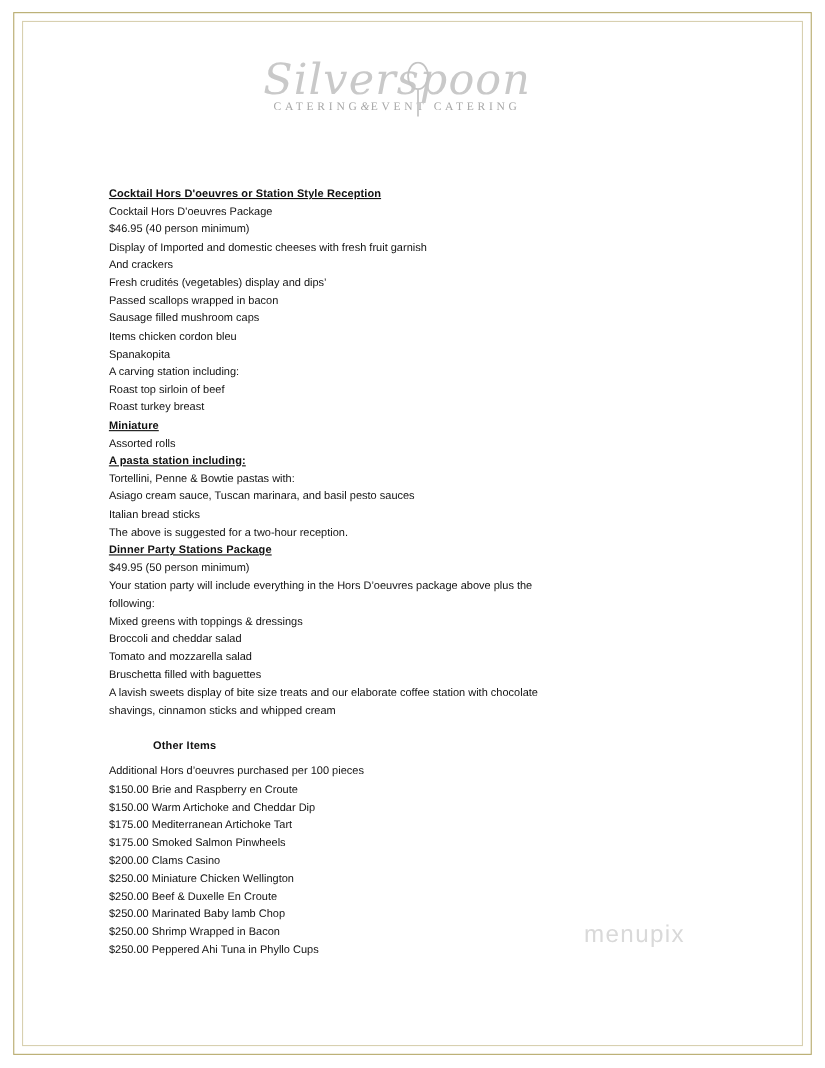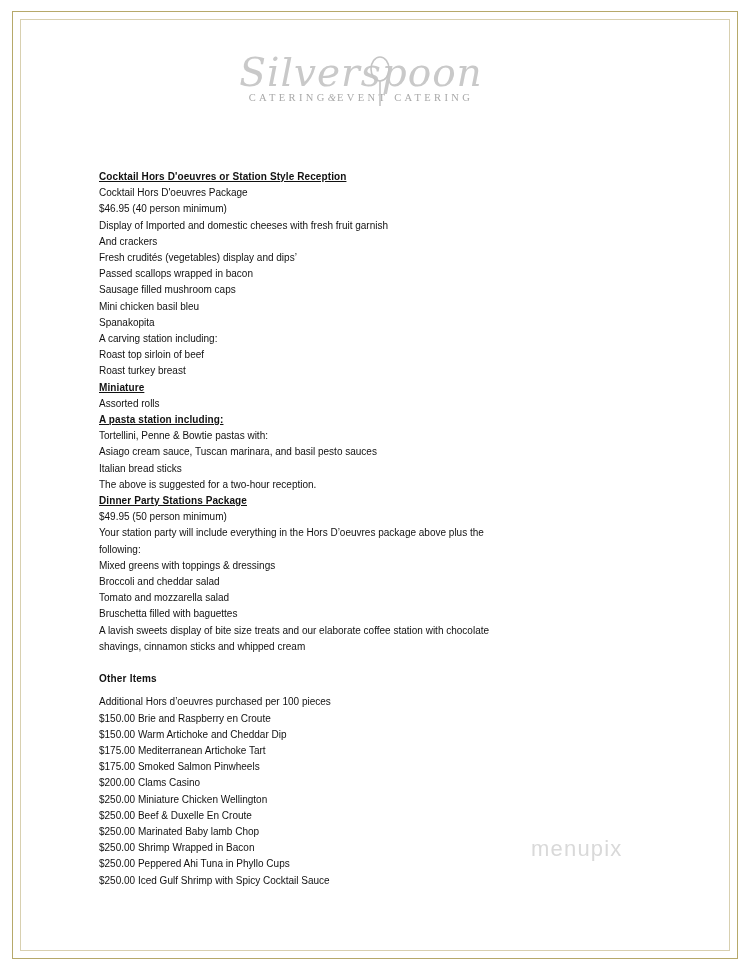--- a/index.html
+++ b/index.html
@@ -104,20 +104,21 @@
     line-height: 16.2px;
   }
   .head {
     font-weight: bold;
     text-decoration: underline;
     letter-spacing: 0.1px;
   }
   .plainhead {
     font-weight: bold;
     letter-spacing: 0.2px;
+    margin-left: 40px;
   }
   .spacer-sm { height: 7px; }
   .spacer-md { height: 16px; }
 
   
   #watermark {
     position: absolute;
     left: 518px;
     top: 824px;
     font-family: "Liberation Sans", sans-serif;
@@ -146,21 +147,21 @@
 
     <div id="body-text">
         <div class="line head">Cocktail Hors D'oeuvres or Station Style Reception</div>
         <div class="line">Cocktail Hors D'oeuvres Package</div>
         <div class="line">$46.95 (40 person minimum)</div>
         <div class="line">Display of Imported and domestic cheeses with fresh fruit garnish</div>
         <div class="line">And crackers</div>
         <div class="line">Fresh crudités (vegetables) display and dips’</div>
         <div class="line">Passed scallops wrapped in bacon</div>
         <div class="line">Sausage filled mushroom caps</div>
-        <div class="line">Mini chicken basil bleu</div>
+        <div class="line">Items chicken cordon bleu</div>
         <div class="line">Spanakopita</div>
         <div class="line">A carving station including:</div>
         <div class="line">Roast top sirloin of beef</div>
         <div class="line">Roast turkey breast</div>
         <div class="line head">Miniature</div>
         <div class="line">Assorted rolls</div>
         <div class="line head">A pasta station including:</div>
         <div class="line">Tortellini, Penne &amp; Bowtie pastas with:</div>
         <div class="line">Asiago cream sauce, Tuscan marinara, and basil pesto sauces</div>
         <div class="line">Italian bread sticks</div>
@@ -182,18 +183,17 @@
         <div class="line">$150.00 Brie and Raspberry en Croute</div>
         <div class="line">$150.00 Warm Artichoke and Cheddar Dip</div>
         <div class="line">$175.00 Mediterranean Artichoke Tart</div>
         <div class="line">$175.00 Smoked Salmon Pinwheels</div>
         <div class="line">$200.00 Clams Casino</div>
         <div class="line">$250.00 Miniature Chicken Wellington</div>
         <div class="line">$250.00 Beef &amp; Duxelle En Croute</div>
         <div class="line">$250.00 Marinated Baby lamb Chop</div>
         <div class="line">$250.00 Shrimp Wrapped in Bacon</div>
         <div class="line">$250.00 Peppered Ahi Tuna in Phyllo Cups</div>
-        <div class="line">$250.00 Iced Gulf Shrimp with Spicy Cocktail Sauce</div>
       </div>
 
     <div id="watermark">menupix</div>
   </div>
 </div>
 
 </body></html>

